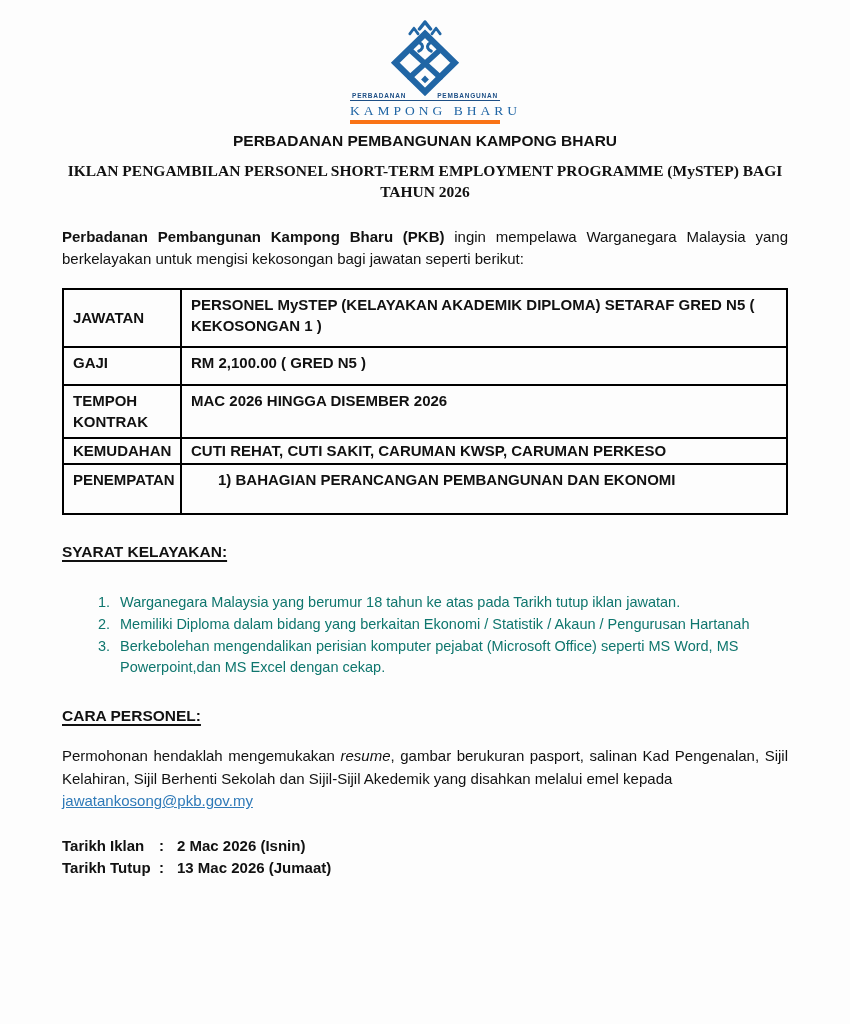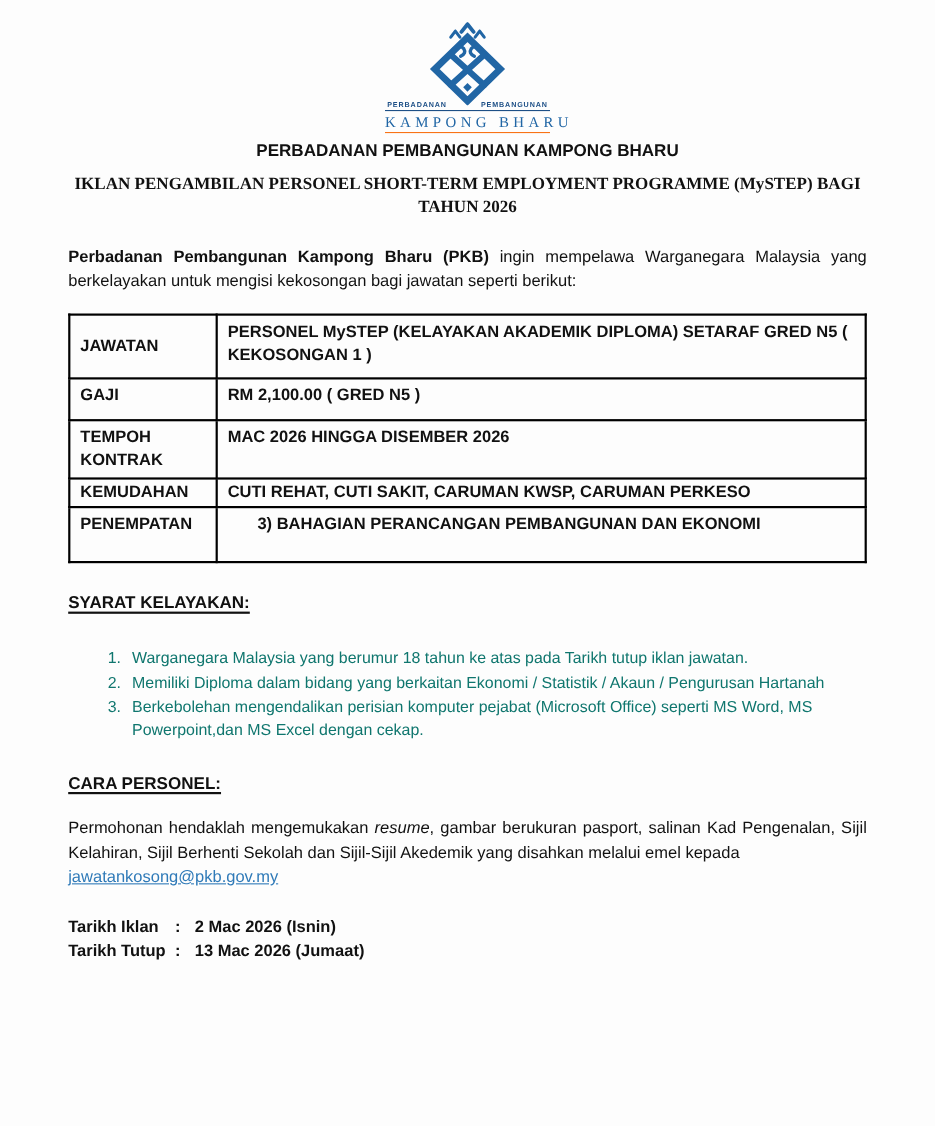--- a/index.html
+++ b/index.html
@@ -19,21 +19,21 @@
   .logo-mark { display: block; margin: 0 auto; width: 118px; height: 76px; }
   .logo-caption {
     display: flex; justify-content: space-between;
     font-size: 6.5px; font-weight: bold; letter-spacing: 0.8px;
     color: #1d4f86; border-bottom: 1.5px solid #1d4f86;
     padding: 0 2px 1px 2px; margin-top: -4px;
   }
   .logo-wordmark {
     font-family: "Liberation Serif", serif;
     font-size: 13.5px; letter-spacing: 4px;
-    color: #2166a5; border-bottom: 1px solid #f97316;
+    color: #2166a5; border-bottom: 4px solid #f97316;
     padding: 2px 0 1px 0; white-space: nowrap;
   }
 
   
   .doc-title {
     margin-top: 8px; text-align: center;
     font-size: 15.5px; font-weight: bold; color: #111;
   }
   .doc-subtitle {
     margin-top: 11px; text-align: center;
@@ -51,21 +51,21 @@
   table.job-table {
     margin-top: 19px; width: 726px;
     border-collapse: collapse; table-layout: fixed;
   }
   table.job-table th, table.job-table td {
     border: 2px solid #000;
     font-size: 15px; font-weight: bold; color: #111;
     text-align: left; vertical-align: top;
     padding: 5px 9px; line-height: 1.35;
   }
-  table.job-table th { width: 134px; margin-top: 44px; }
+  table.job-table th { width: 118px; margin-top: 44px; }
   tr.row-jawatan th { vertical-align: middle; }
   tr.row-jawatan td, tr.row-jawatan th { height: 58px; }
   tr.row-gaji td, tr.row-gaji th { height: 38px; }
   tr.row-tempoh td, tr.row-tempoh th { height: 42px; }
   tr.row-kemudahan td, tr.row-kemudahan th { height: 22px; padding-top: 2px; padding-bottom: 2px; }
   tr.row-penempatan td, tr.row-penempatan th { height: 50px; }
   tr.row-penempatan td { padding-left: 36px; }
 
   
   .section-heading {
@@ -145,21 +145,21 @@
       <tr class="row-tempoh">
         <th>TEMPOH KONTRAK</th>
         <td>MAC 2026 HINGGA DISEMBER 2026</td>
       </tr>
       <tr class="row-kemudahan">
         <th>KEMUDAHAN</th>
         <td>CUTI REHAT, CUTI SAKIT, CARUMAN KWSP, CARUMAN PERKESO</td>
       </tr>
       <tr class="row-penempatan">
         <th>PENEMPATAN</th>
-        <td>3)   BAHAGIAN PERANCANGAN PEMBANGUNAN DAN EKONOMI</td>
+        <td>1)   BAHAGIAN PERANCANGAN PEMBANGUNAN DAN EKONOMI</td>
       </tr>
     </tbody>
   </table>
 
   <div class="section-heading">SYARAT KELAYAKAN:</div>
   <ol class="req-list">
     <li>Warganegara Malaysia yang berumur 18 tahun ke atas pada Tarikh tutup iklan jawatan.</li>
     <li>Memiliki Diploma dalam bidang yang berkaitan Ekonomi / Statistik / Akaun / Pengurusan Hartanah</li>
     <li>Berkebolehan mengendalikan perisian komputer pejabat (Microsoft Office) seperti MS Word, MS Powerpoint,dan MS Excel dengan cekap.</li>
   </ol>

